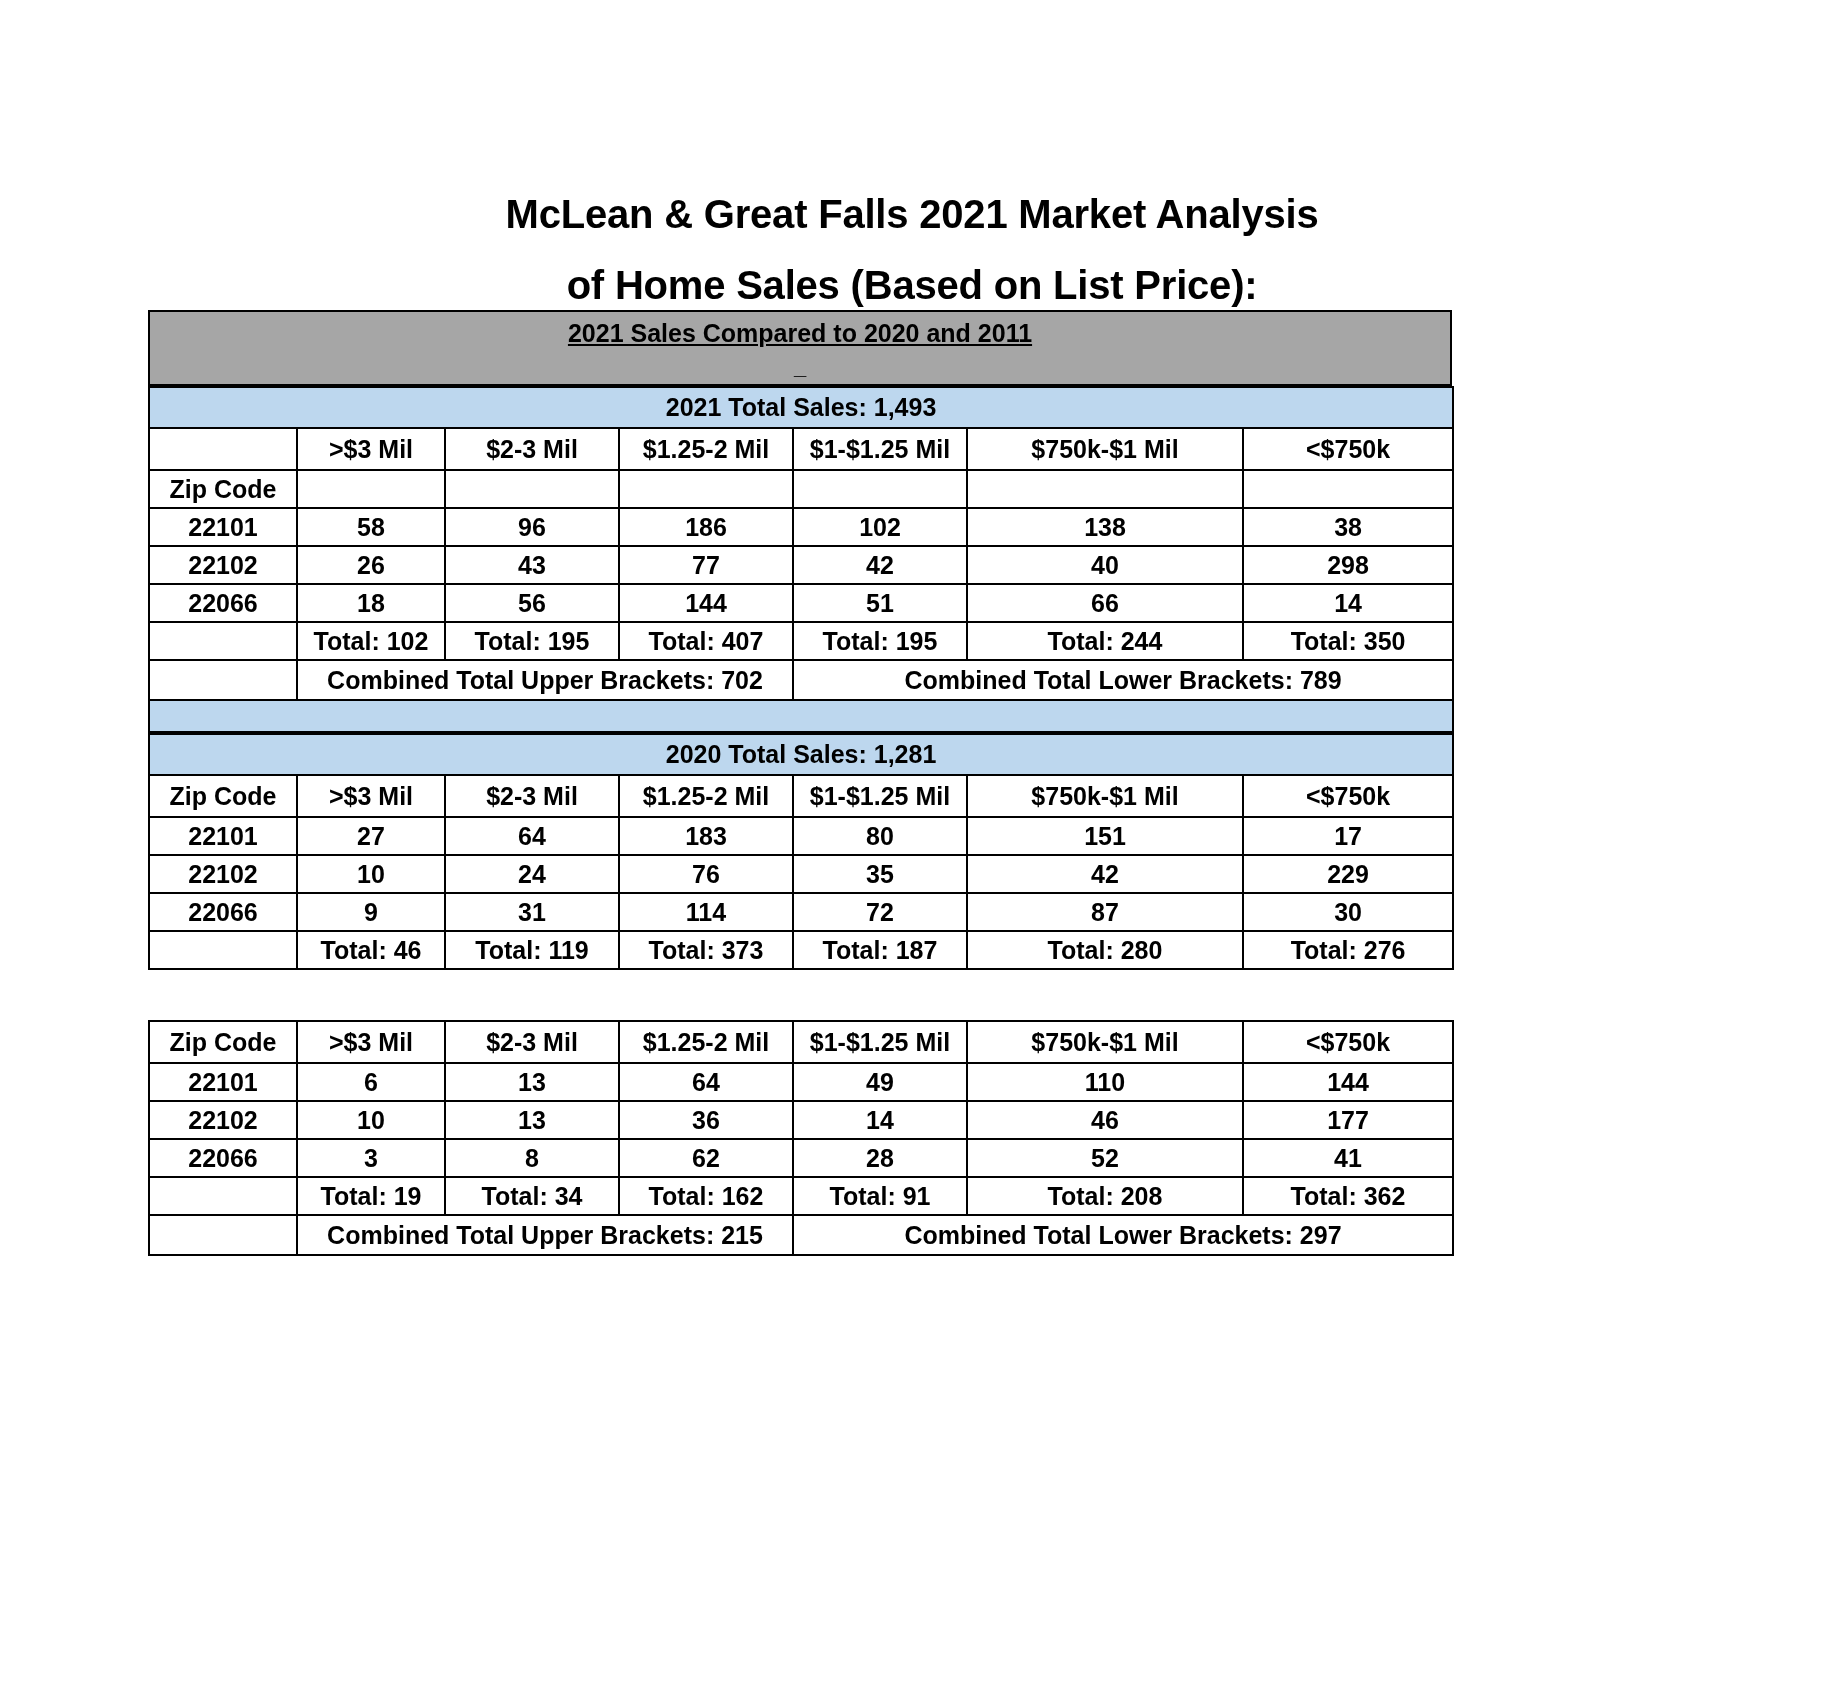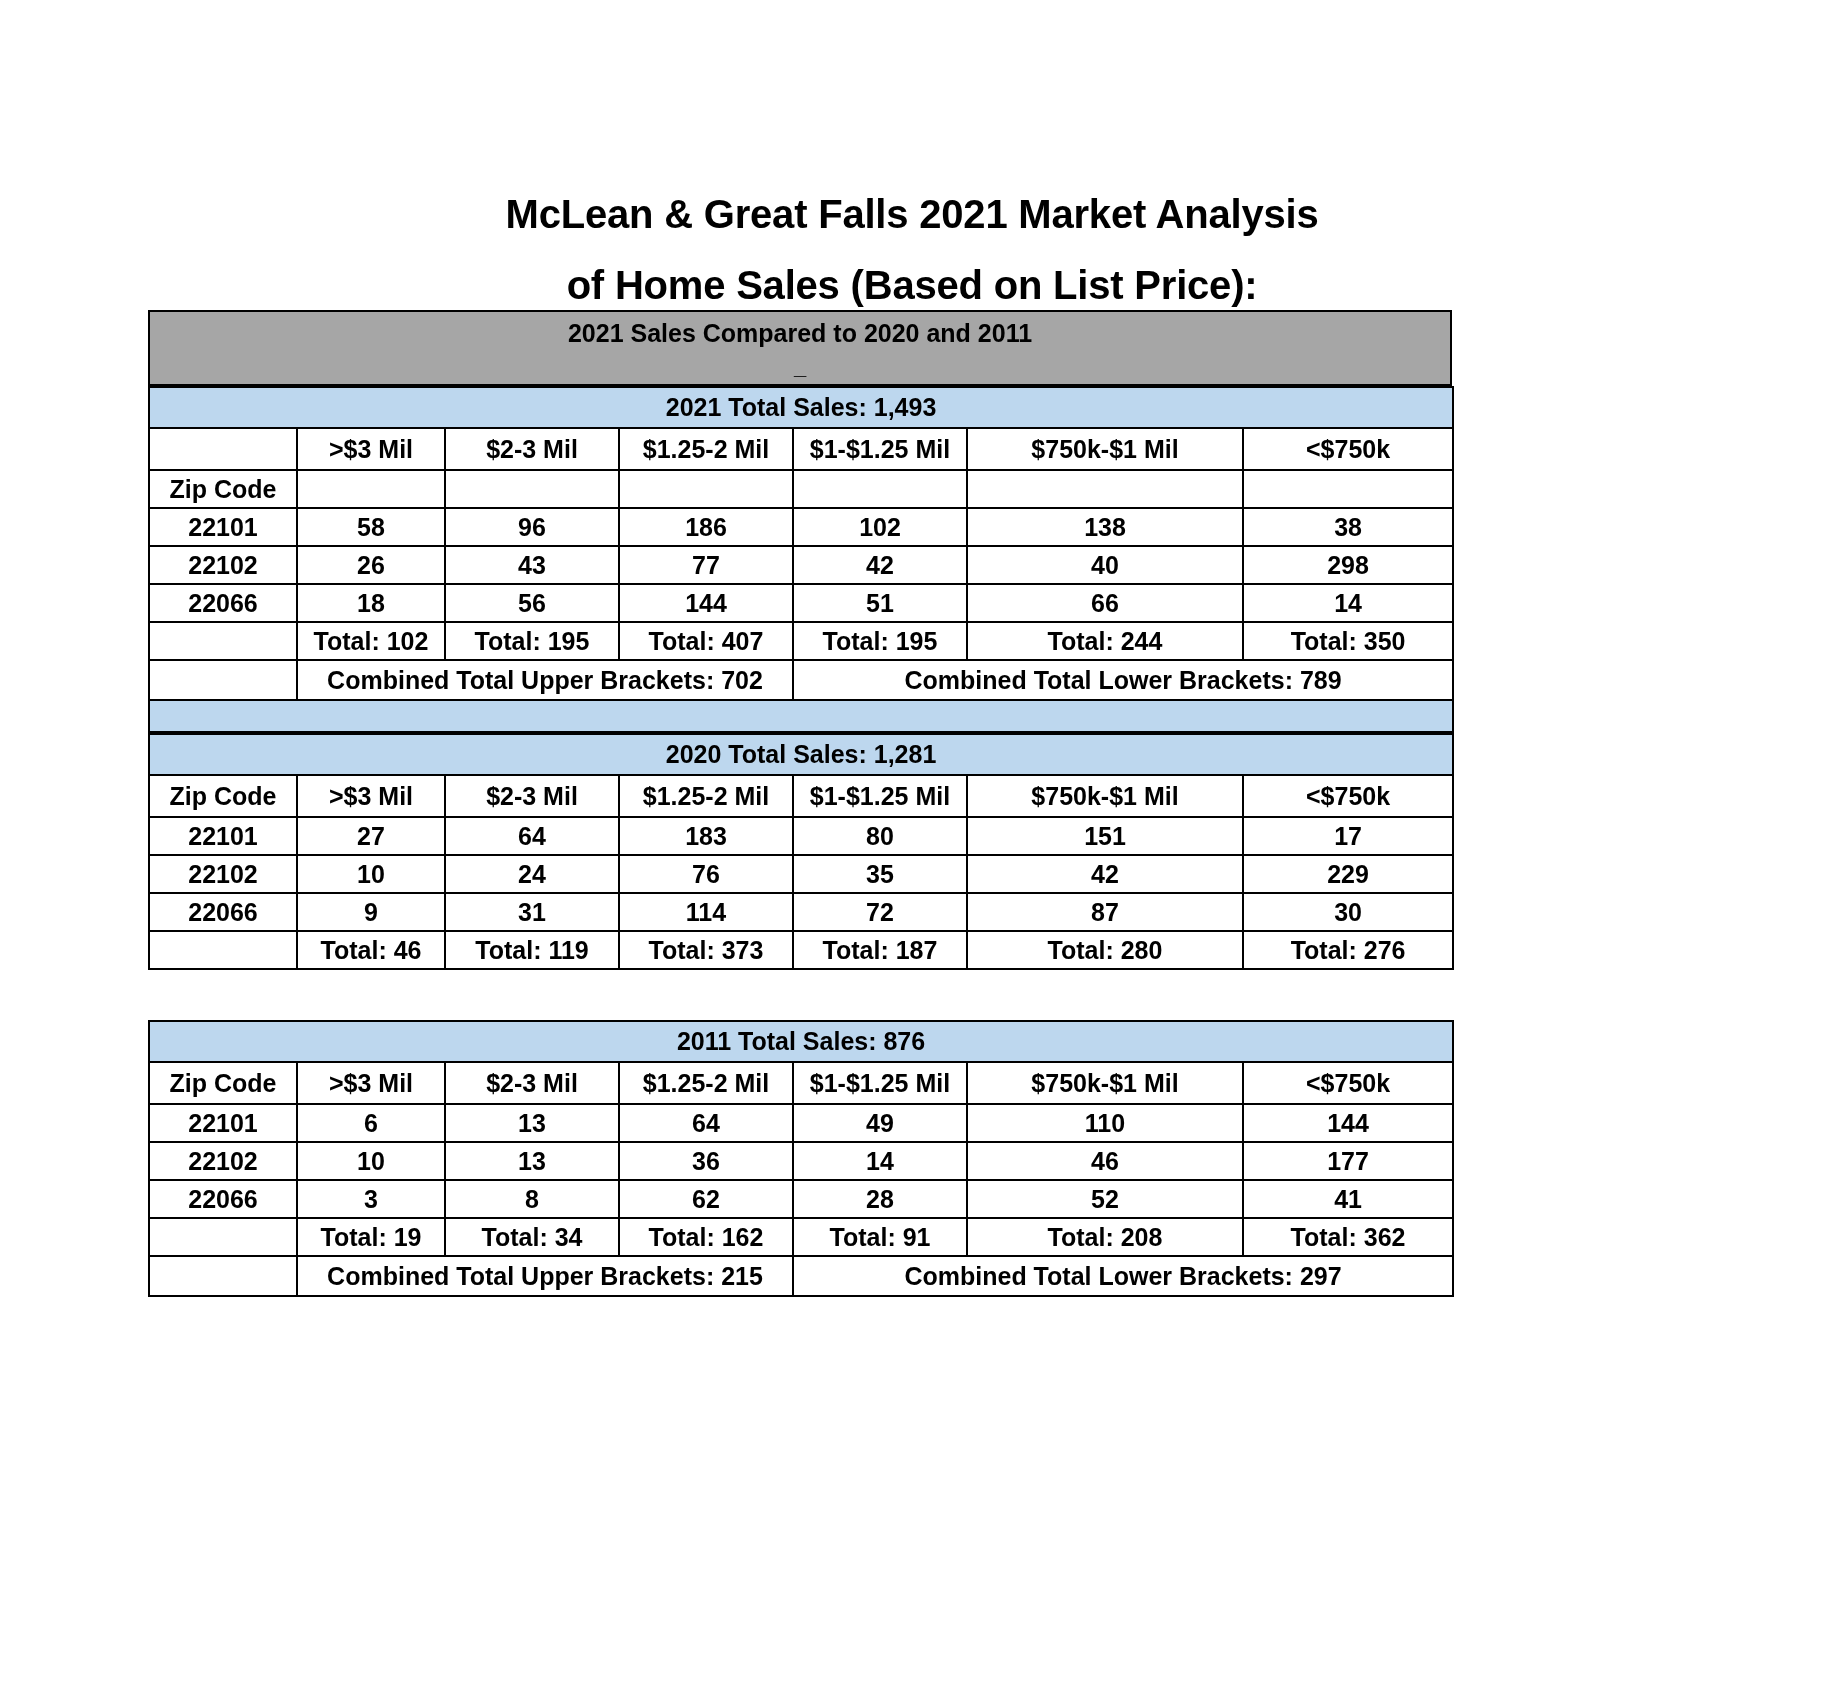--- a/index.html
+++ b/index.html
@@ -68,20 +68,21 @@
   }
 
   
   .gray-banner {
     background: #a6a6a6;
     height: 72px;
     font-size: 27px;
     font-weight: bold;
   }
   .gray-banner .u {
+    text-decoration: underline;
     display: inline-block;
     padding-bottom: 2px;
     text-align: right;
   }
   .gray-banner .stub {
     display: block;
     font-size: 22px;
     line-height: 18px;
     margin-top: 10px;
   }
@@ -299,23 +300,20 @@
       <colgroup>
         <col style="width:148px">
           <col style="width:148px">
           <col style="width:174px">
         <col style="width:174px">
           <col style="width:174px">
           <col style="width:276px">
           <col style="width:210px">
       </colgroup>
       <tbody>
-        <tr>
-          <td class="blue-banner" colspan="7">2011 Total Sales: 876</td>
-        </tr>
         <tr class="hdr-row">
           <td>Zip Code</td>
           <td>&gt;$3 Mil</td>
           <td>$2-3 Mil</td>
           <td>$1.25-2 Mil</td>
           <td>$1-$1.25 Mil</td>
           <td>$750k-$1 Mil</td>
           <td>&lt;$750k</td>
         </tr>
         <tr class="data-row">

